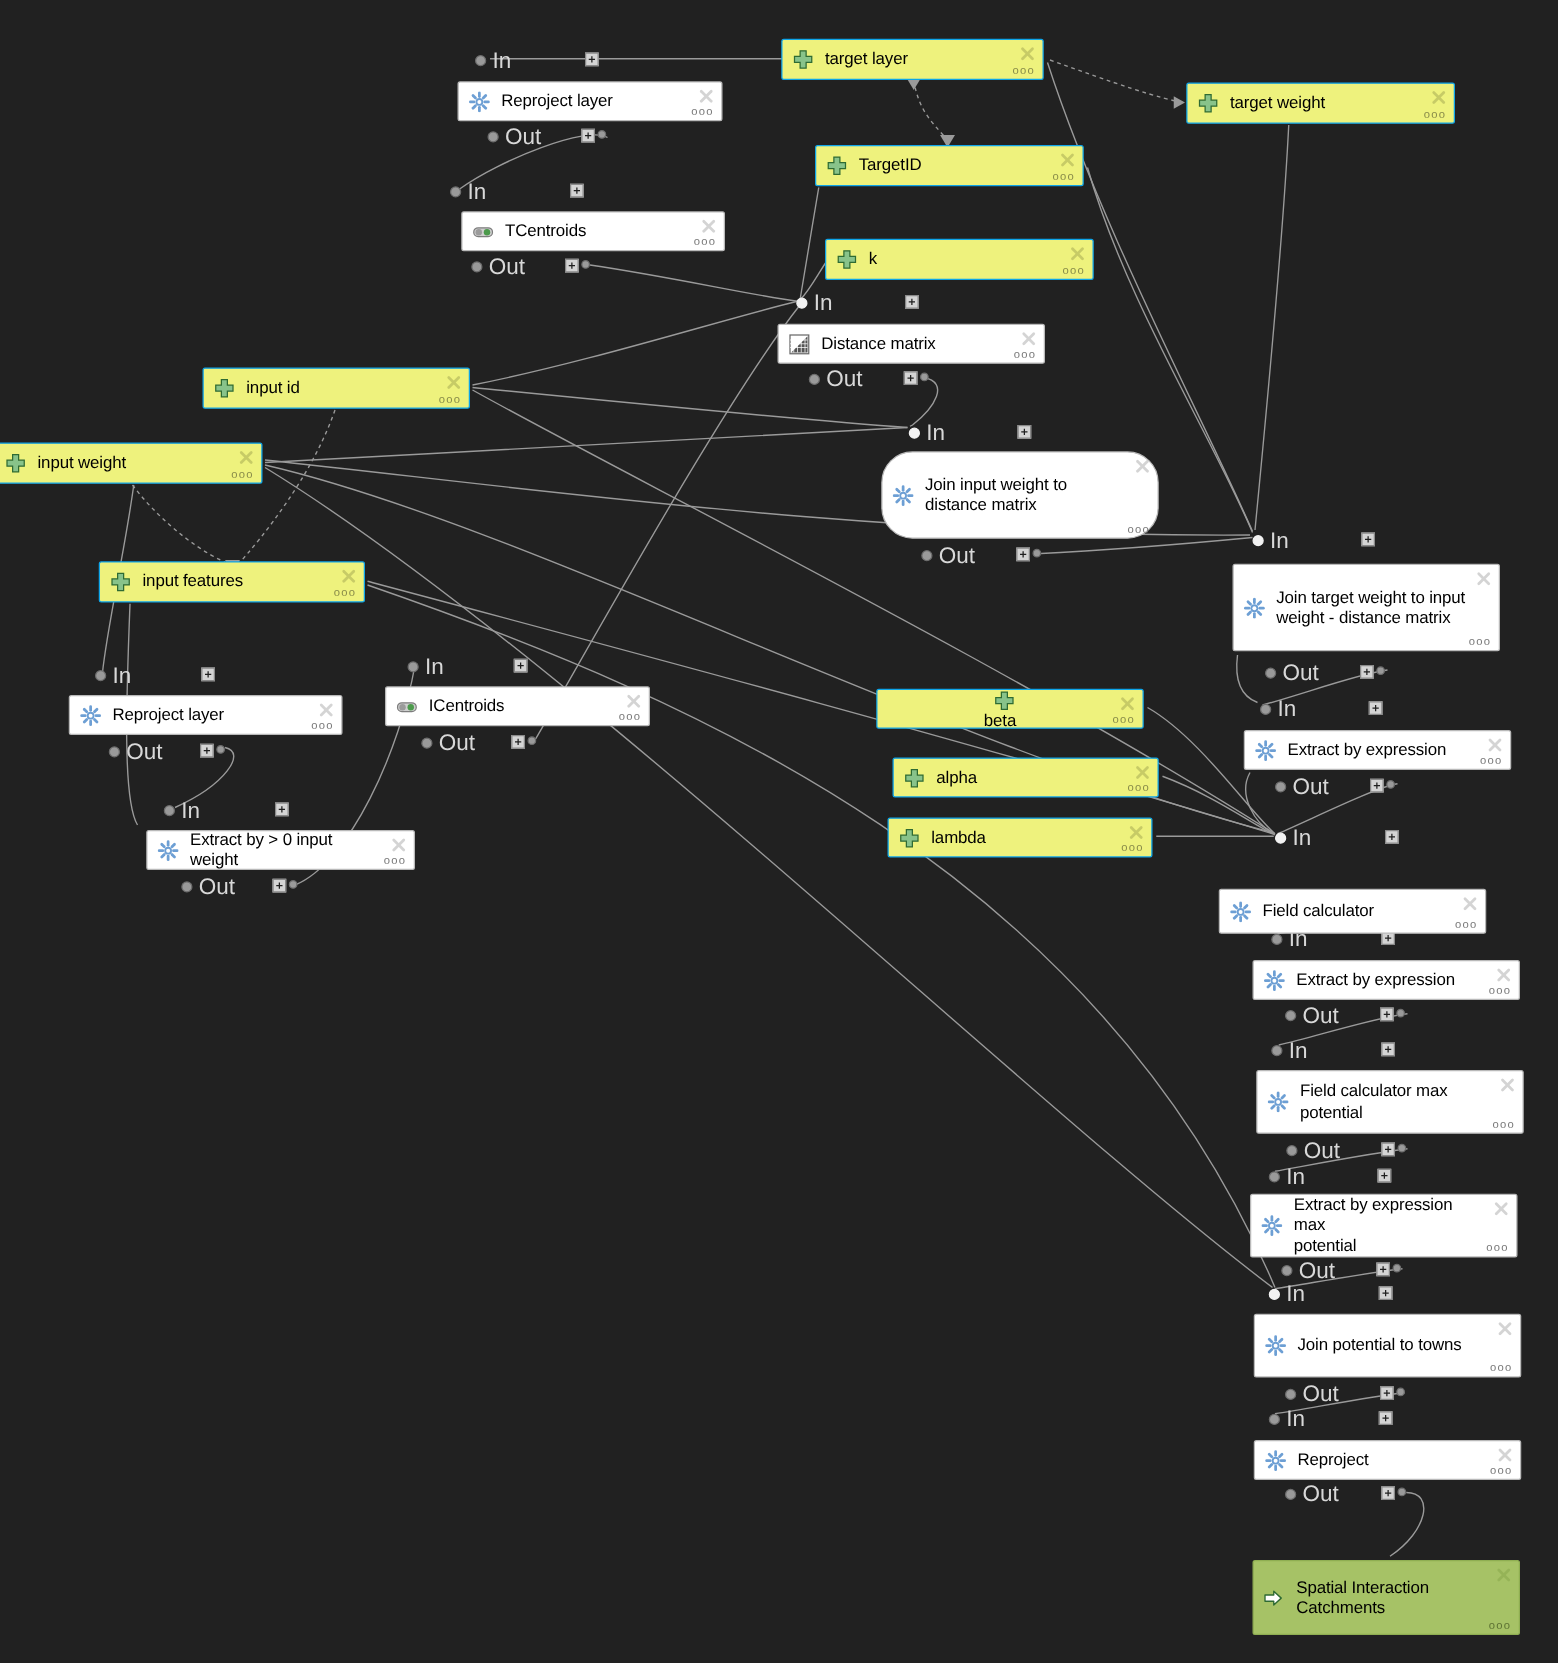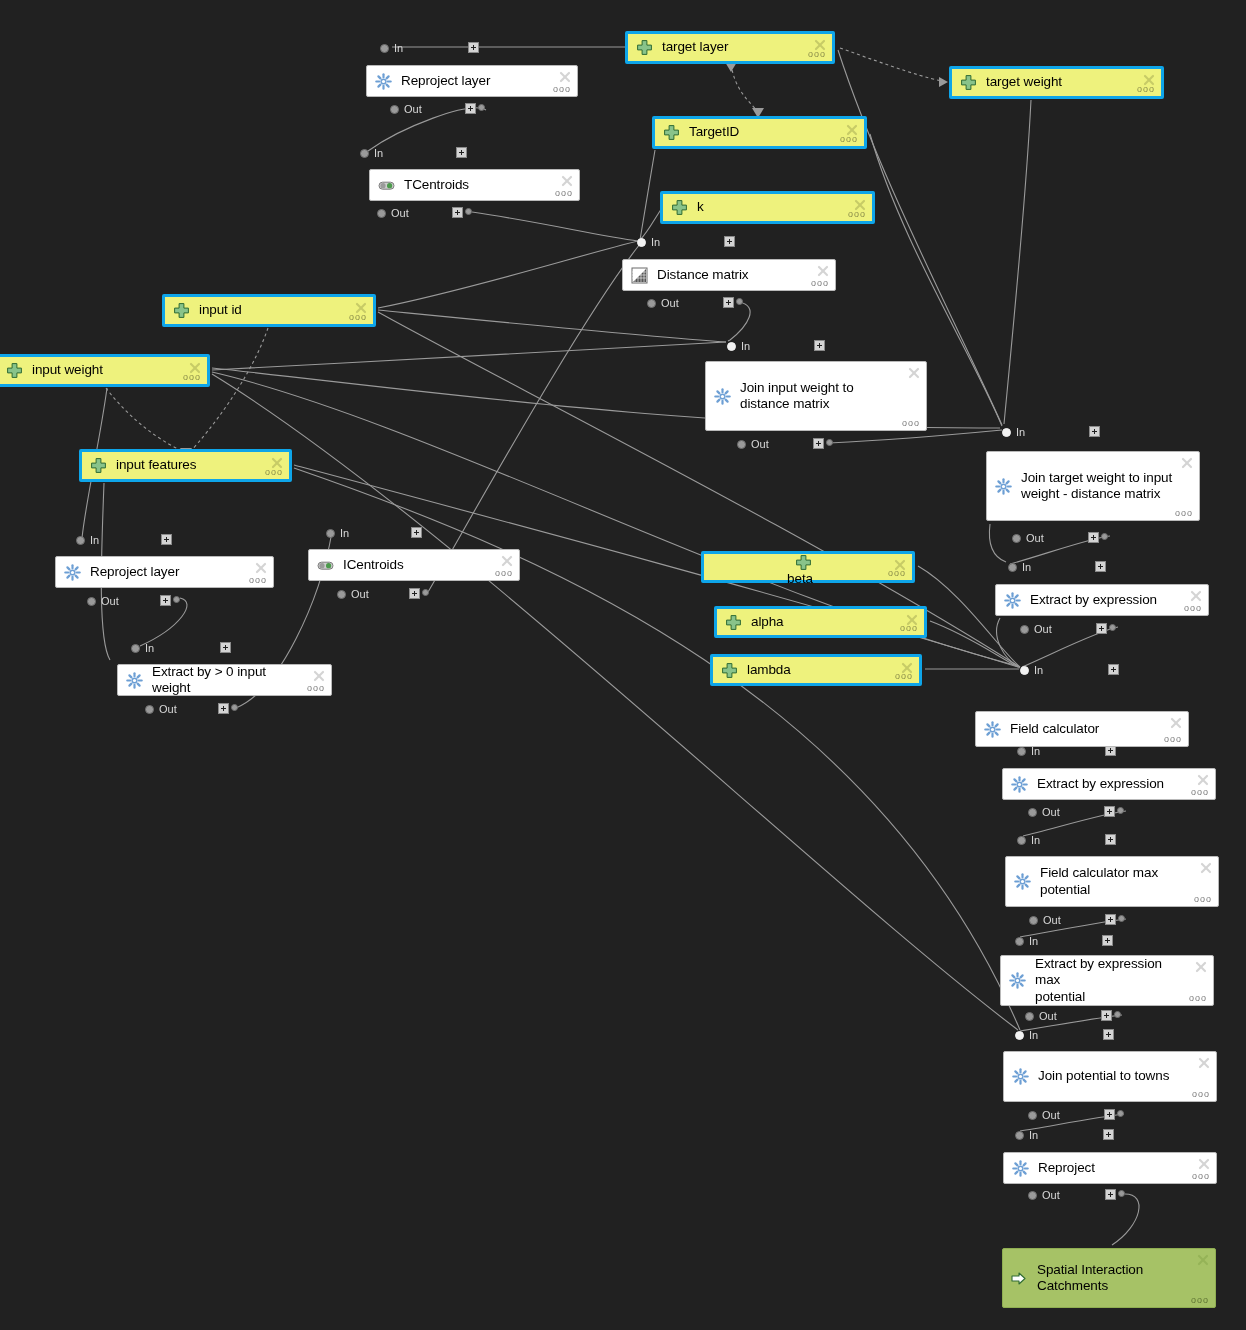--- a/index.html
+++ b/index.html
@@ -23,21 +23,21 @@
     line-height:1.22;
     letter-spacing:-0.1px;
   }
   .node.alg{
     background:#ffffff;color:#000;
     border:1px solid #b9b9b9;
     border-radius:2px;
   }
   .node.param{
     background:#eef27d;color:#000;
-    border:3px solid #0ea5e9;
+    border:1px solid #0ea5e9;
     border-radius:2px;
   }
   .node.out{
     background:#a6c266;color:#000;
     border:1px solid #8fae52;
     border-radius:2px;
   }
   .node .ico{
     flex:0 0 auto;width:17px;height:17px;margin-right:9px;
     display:flex;align-items:center;justify-content:center;
@@ -49,21 +49,21 @@
   .node .dots{
     position:absolute;right:6px;bottom:2px;
     font-size:9px;letter-spacing:1px;color:#7a7a7a;line-height:9px;
   }
   .node.param .dots{color:#8a8d4a;}
   .node.out .dots{color:#5d7233;}
 
   
   .port{
     position:absolute;display:flex;align-items:center;
-    font-size:11px;color:#d8d8d8;height:14px;
+    font-size:18px;color:#d8d8d8;height:14px;
   }
   .port .dot{
     width:7px;height:7px;border-radius:50%;
     background:#9a9a9a;border:1px solid #6d6d6d;margin-right:5px;
   }
   .port.filled .dot{background:#f2f2f2;border-color:#f2f2f2;}
   .port .txt{line-height:12px;}
   .plus{
     position:absolute;width:11px;height:11px;
     background:#d4d4d4;border:1px solid #8a8a8a;
@@ -494,21 +494,21 @@
         </span>
         <span class="lbl">input weight</span>
         <span class="close"><svg width="14" height="14" viewBox="0 0 14 14">
             <g stroke="#b9bd5e" stroke-width="2.2" stroke-linecap="round">
               <line x1="3" y1="3" x2="11" y2="11"></line>
               <line x1="11" y1="3" x2="3" y2="11"></line>
             </g>
           </svg></span>
         <span class="dots">ooo</span>
       </div>
-      <div class="node alg" style="left: 705px; top: 361px; width: 222px; height: 70px; position: absolute;">
+      <div class="node alg" style="left: 705px; top: 361px; width: 222px; height: 70px; position: absolute; border-radius: 25px;">
         <span class="ico">
           <svg width="17" height="17" viewBox="0 0 17 17">
             <g fill="#6d9fd4">
               <circle cx="8.5" cy="8.5" r="3.1"></circle>
               <g stroke="#6d9fd4" stroke-width="2.2" stroke-linecap="round">
                 <line x1="8.5" y1="1.3" x2="8.5" y2="4.2"></line>
                 <line x1="8.5" y1="12.8" x2="8.5" y2="15.7"></line>
                 <line x1="1.3" y1="8.5" x2="4.2" y2="8.5"></line>
                 <line x1="12.8" y1="8.5" x2="15.7" y2="8.5"></line>
                 <line x1="3.4" y1="3.4" x2="5.4" y2="5.4"></line>

